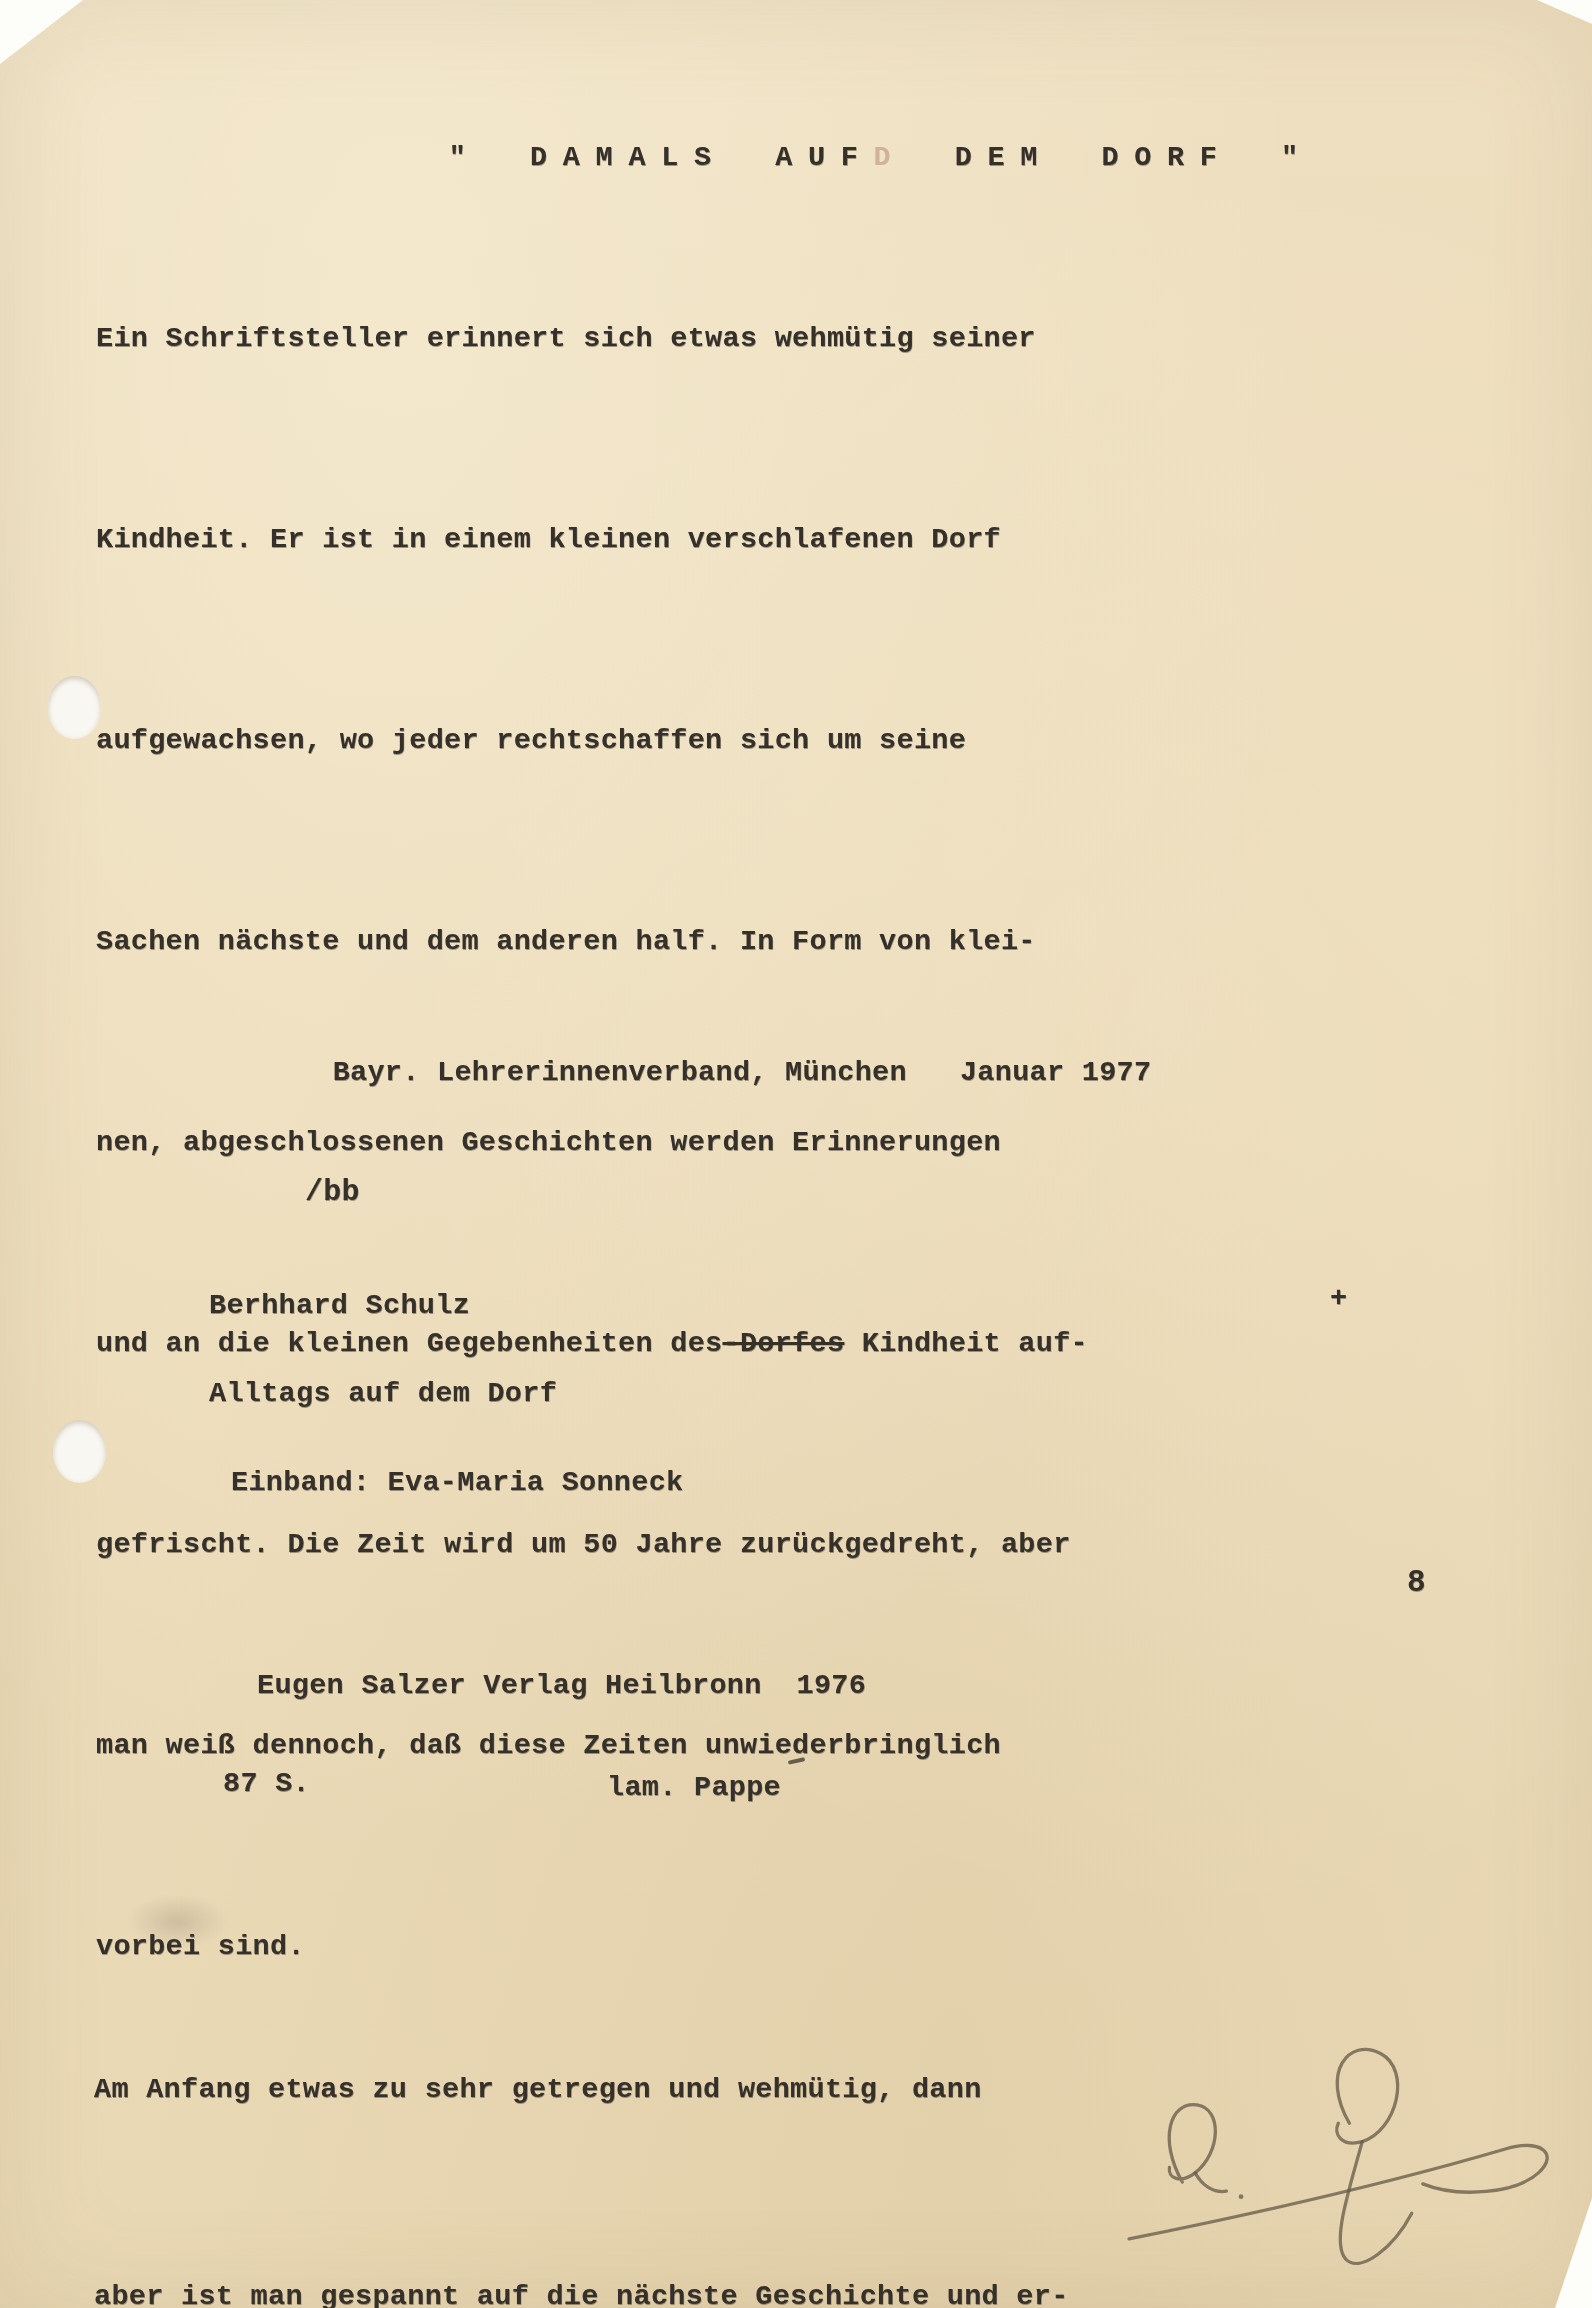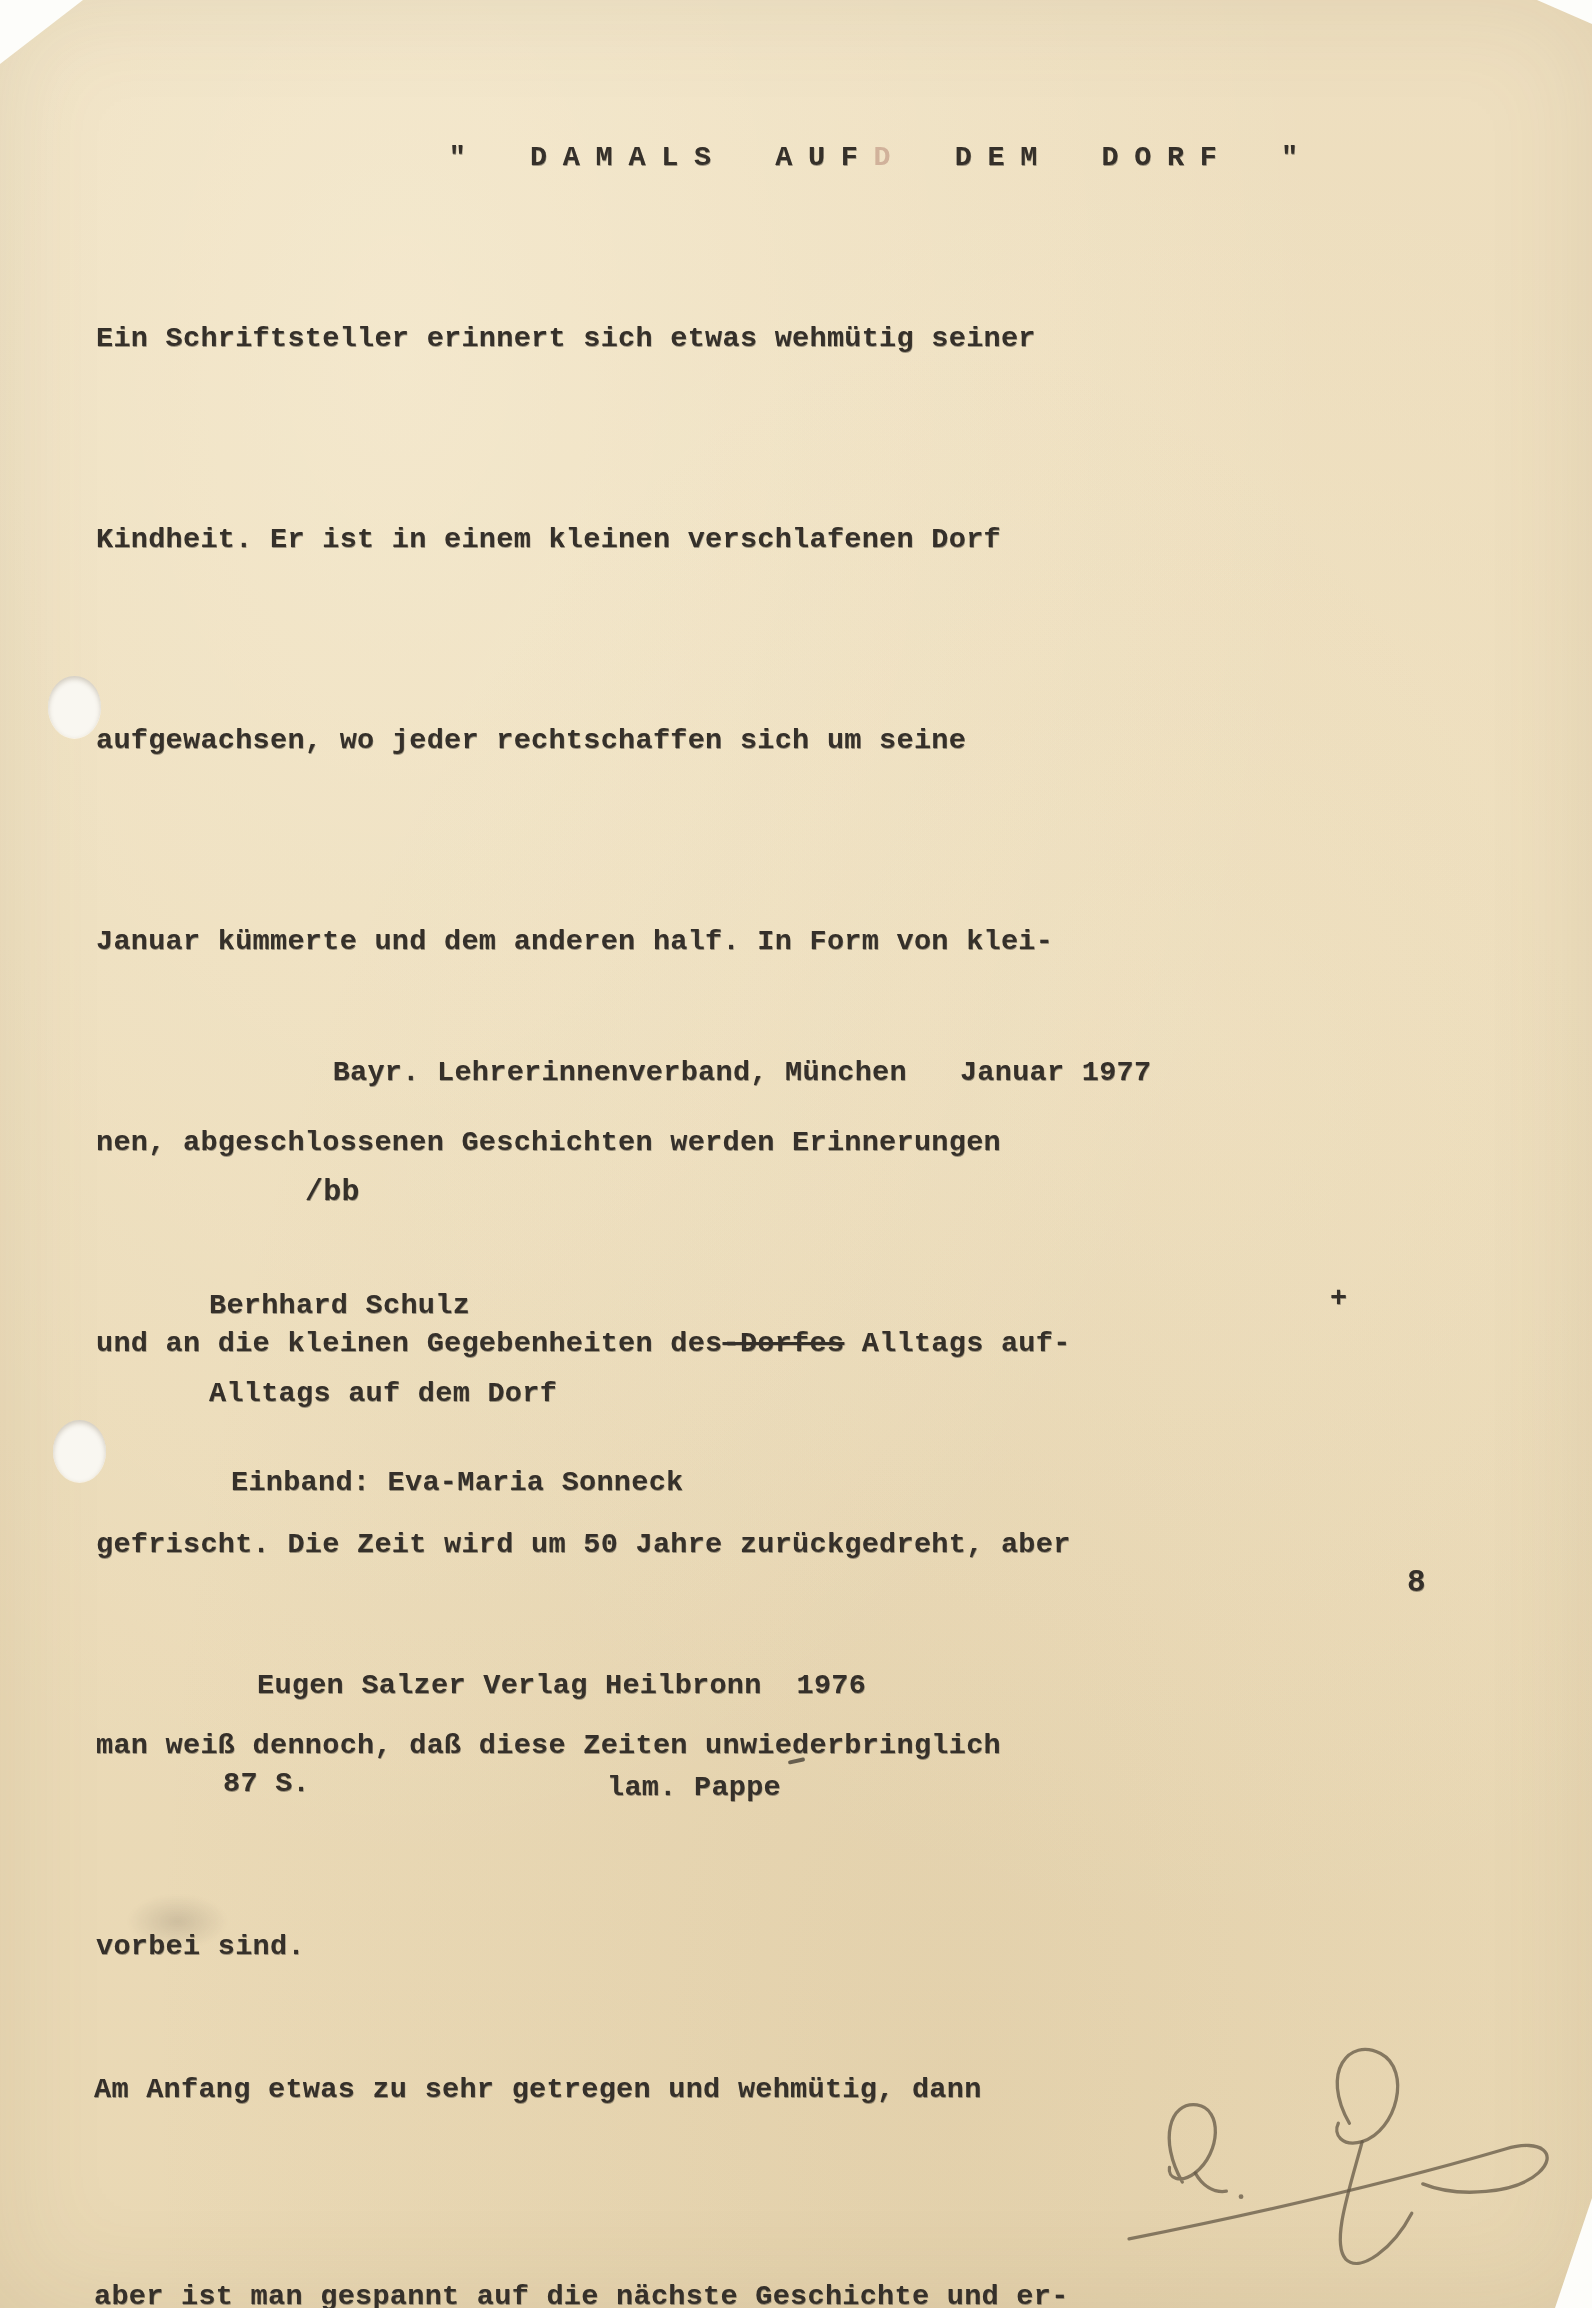--- a/index.html
+++ b/index.html
@@ -131,23 +131,23 @@
   <div class="punch-hole" id="punch-hole-bottom"></div>
 
   <div class="t" id="doc-title">
     <span>" DAMALS AUF</span><span class="ghost">D</span><span> DEM DORF "</span>
   </div>
 
   <div class="t" id="intro-paragraph">
     <div>Ein Schriftsteller erinnert sich etwas wehmütig seiner</div>
     <div>Kindheit. Er ist in einem kleinen verschlafenen Dorf</div>
     <div>aufgewachsen, wo jeder rechtschaffen sich um seine</div>
-    <div>Januar kümmerte und dem anderen half. In Form von klei-</div>
+    <div>Sachen nächste und dem anderen half. In Form von klei-</div>
     <div>nen, abgeschlossenen Geschichten werden Erinnerungen</div>
-    <div><span>und an die kleinen Gegebenheiten des</span><span class="struck">-Dorfes</span><span> Alltags auf-</span></div>
+    <div><span>und an die kleinen Gegebenheiten des</span><span class="struck">-Dorfes</span><span> Kindheit auf-</span></div>
     <div>gefrischt. Die Zeit wird um 50 Jahre zurückgedreht, aber</div>
     <div>man weiß dennoch, daß diese Zeiten unwiederbringlich</div>
     <div>vorbei sind.</div>
   </div>
 
   <div class="t" id="credit-line">
     <span>Bayr. Lehrerinnenverband, München</span><span class="gap"></span><span>Januar 1977</span>
   </div>
 
   <div class="t" id="typist-initials">/bb</div>

